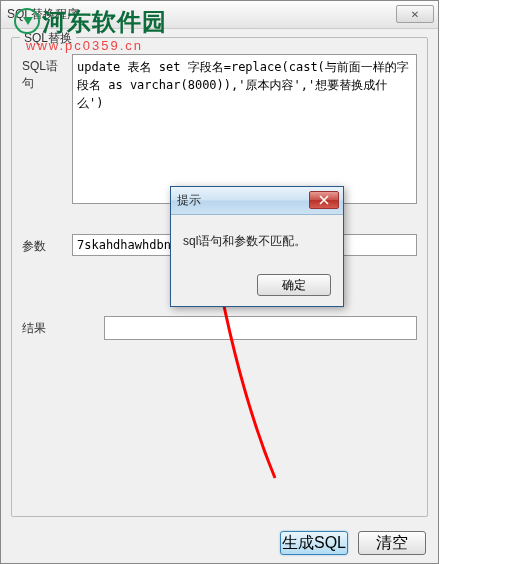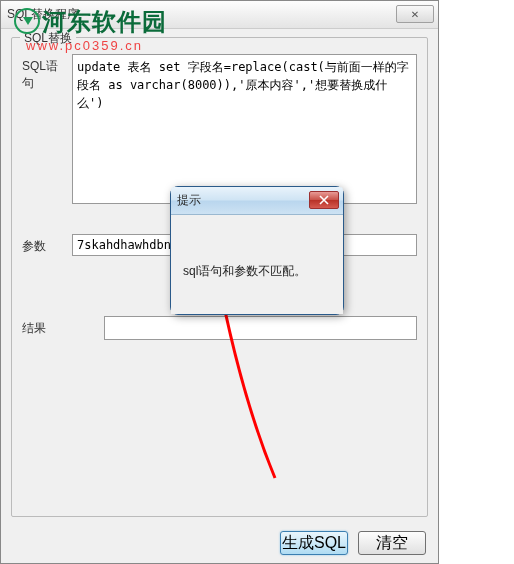--- a/index.html
+++ b/index.html
@@ -140,21 +140,21 @@
   border-left: 5px solid transparent;
   border-right: 5px solid transparent;
   border-top: 8px solid #1b9a57;
   margin-left: 2px;
 }
 .dialog {
   position: absolute;
   left: 170px; top: 186px;
   width: 174px;
   border: 1px solid #2a5a8a;
-  border-radius: 8px;
+  border-radius: 0;
   background: #f0f0f0;
   box-shadow: 2px 2px 8px rgba(0,0,0,0.35);
   z-index: 100;
 }
 .dialog-titlebar {
   height: 28px;
   background: linear-gradient(to bottom, #e9f3fb, #cfe4f4 48%, #b9d6ee 52%, #cde2f3);
   border-bottom: 1px solid #9ab8d0;
   display: flex;
   align-items: center;
@@ -172,21 +172,21 @@
   border-radius: 2px;
   background: linear-gradient(to bottom, #e89a95, #c9534a 48%, #b83228 52%, #d55a50);
   display: flex; align-items: center; justify-content: center;
   color: #fff;
 }
 .dialog-close svg { width: 10px; height: 10px; }
 .dialog-body {
   padding: 18px 12px 10px 12px;
   background: #f0f0f0;
 }
-.dialog-msg { font-size: 12px; color: #222; margin-bottom: 24px; margin-top: 30px; }
+.dialog-msg { font-size: 12px; color: #222; margin-bottom: 24px; }
 .dialog-buttons { display: flex; justify-content: flex-end; }
 .dialog-btn {
   min-width: 74px; height: 22px;
   border: 1px solid #707070;
   border-radius: 3px;
   background: linear-gradient(to bottom, #fdfdfd, #dedede);
   font-size: 12px;
   display: flex; align-items: center; justify-content: center;
   cursor: pointer;
 }
@@ -247,20 +247,23 @@
   <div class="dialog-titlebar">
     <span class="dialog-title">提示</span>
     <div class="dialog-close">
       <svg viewBox="0 0 10 10">
         <path d="M1 1 L9 9 M9 1 L1 9" stroke="#fff" stroke-width="1.6" fill="none"></path>
       </svg>
     </div>
   </div>
   <div class="dialog-body">
     <div class="dialog-msg">sql语句和参数不匹配。</div>
+    <div class="dialog-buttons">
+      <div class="dialog-btn">确定</div>
+    </div>
   </div>
 </div>
 
 <svg class="arrow-annotation" width="100" height="230">
   <defs>
     <marker id="arrhead" markerWidth="14" markerHeight="14" refX="4" refY="6" orient="auto">
       <path d="M0,0 L12,6 L0,12 L3,6 Z" fill="#ff0000"></path>
     </marker>
   </defs>
   <path d="M80,215 Q45,130 22,8" stroke="#ff0000" stroke-width="3" fill="none" marker-end="url(#arrhead)"></path>

